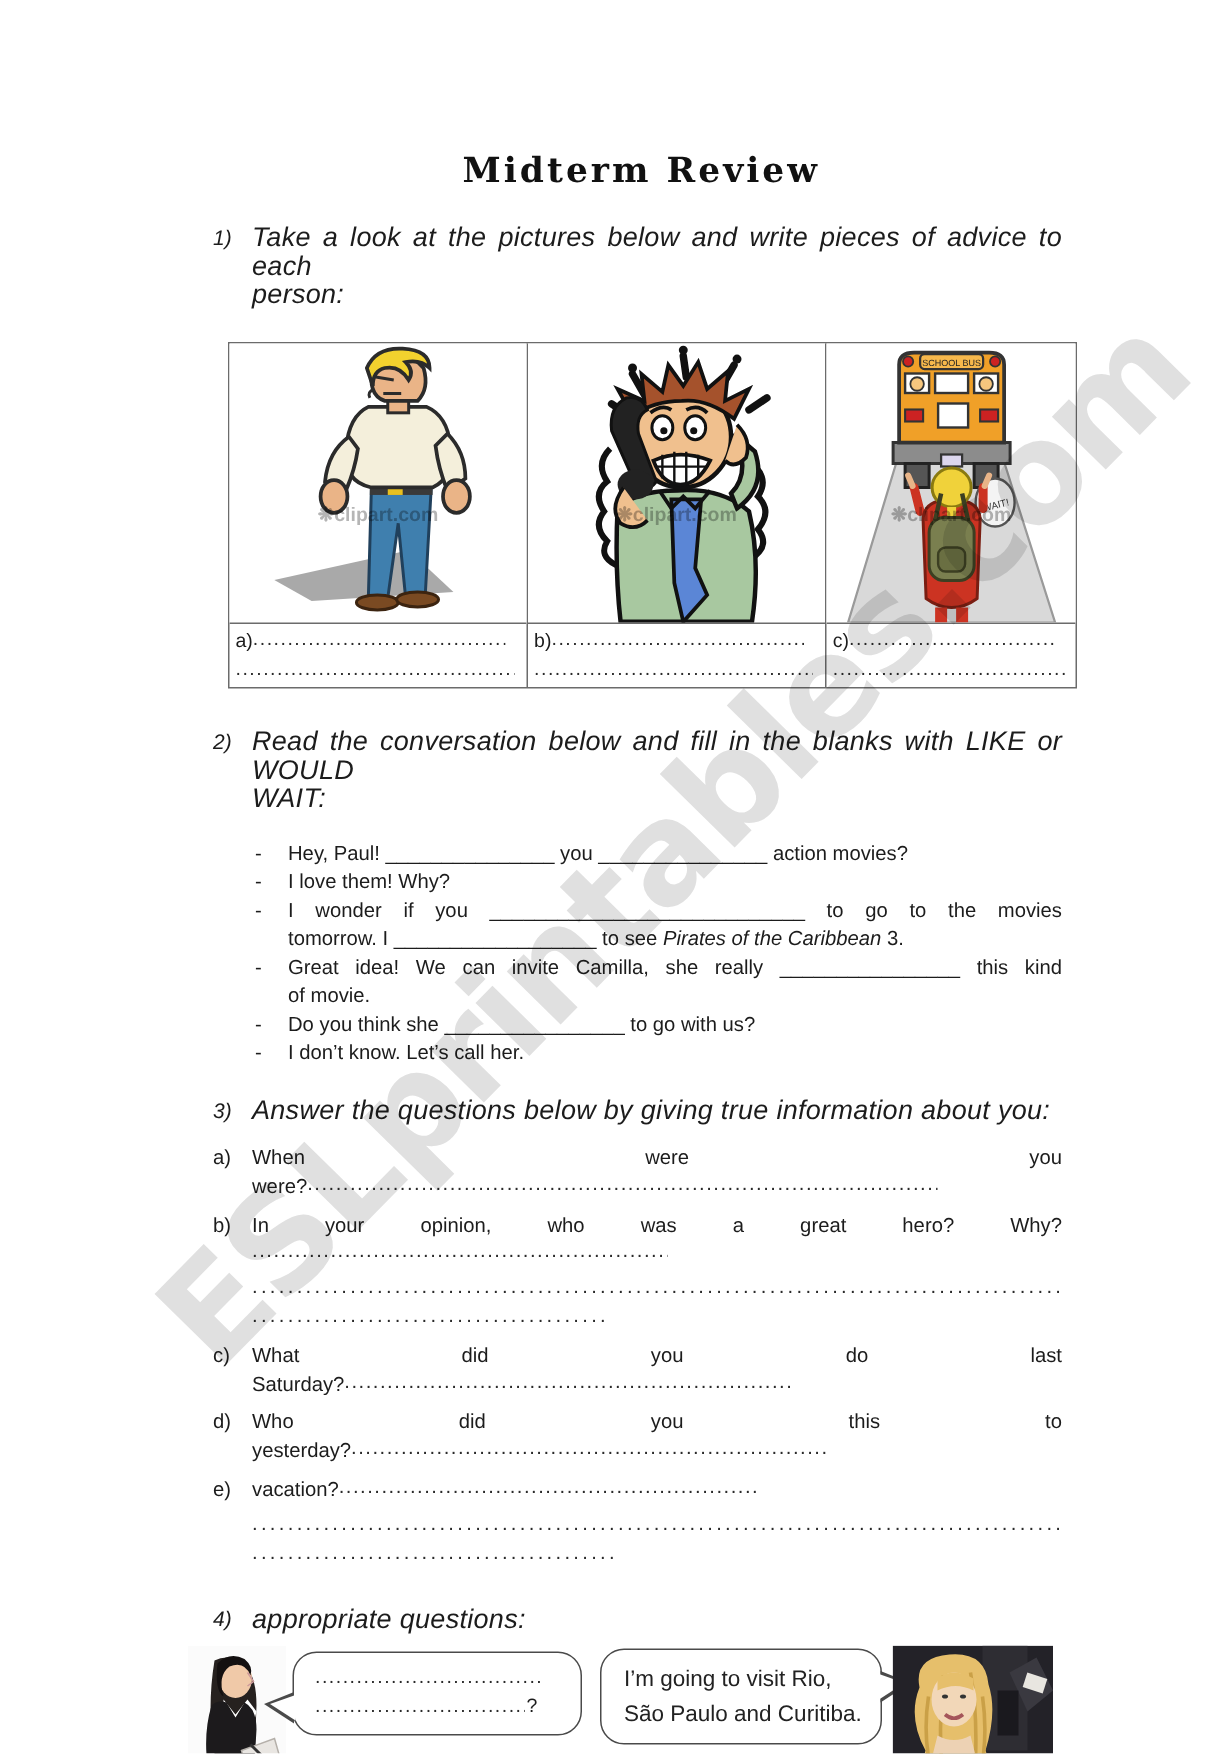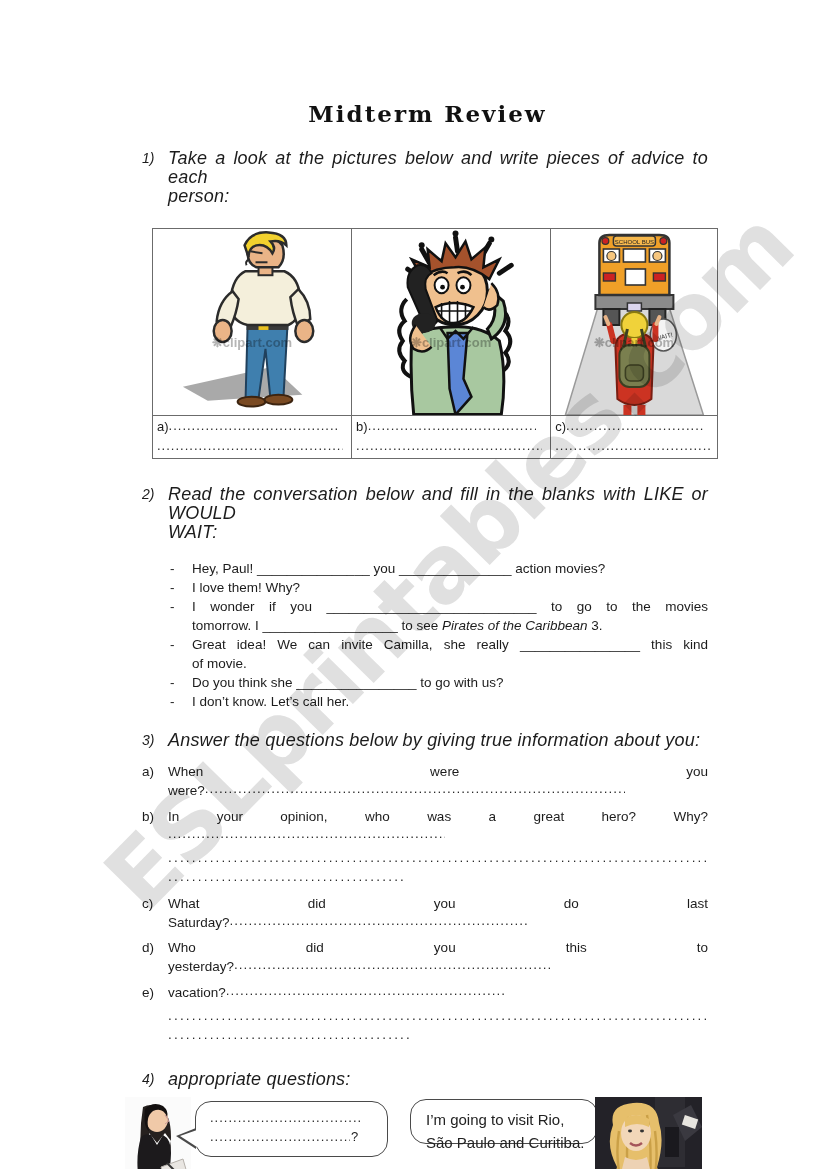--- a/index.html
+++ b/index.html
@@ -313,21 +313,21 @@
       <div class="bubble b-left" style="left:70px; top:4px; width:193px; height:56px;">
         <div class="bdots">
             <span class="dots" style="width:150px;">.........................................................................................................................................................................................................................</span>
           </div>
         <div class="bdots">
             <span class="dots" style="width:140px;">.........................................................................................................................................................................................................................</span>
             <span class="q">?</span>
           </div>
       </div>
 
-      <div class="bubble b-right" style="left:285px; top:2px; width:188px; height:45px;padding-left:15px;">
+      <div class="bubble b-right" style="left:275px; top:2px; width:188px; height:64px;padding-left:15px;">
         <div class="btext">I’m going to visit Rio,</div>
         <div class="btext">São Paulo and Curitiba.</div>
       </div>
 
       <div class="photo" style="left:470px; width:107px; height:130px;">
         <svg viewBox="0 0 107 130" width="107" height="130">
           <rect width="107" height="130" fill="#232228"></rect>
           <rect x="60" y="0" width="30" height="70" fill="#2e2d33"></rect>
           <path d="M78 18 L96 8 L107 30 L90 44 Z" fill="#3a3940"></path>
           <rect x="88" y="20" width="14" height="10" fill="#e8e6e0" transform="rotate(18 95 25)"></rect>

